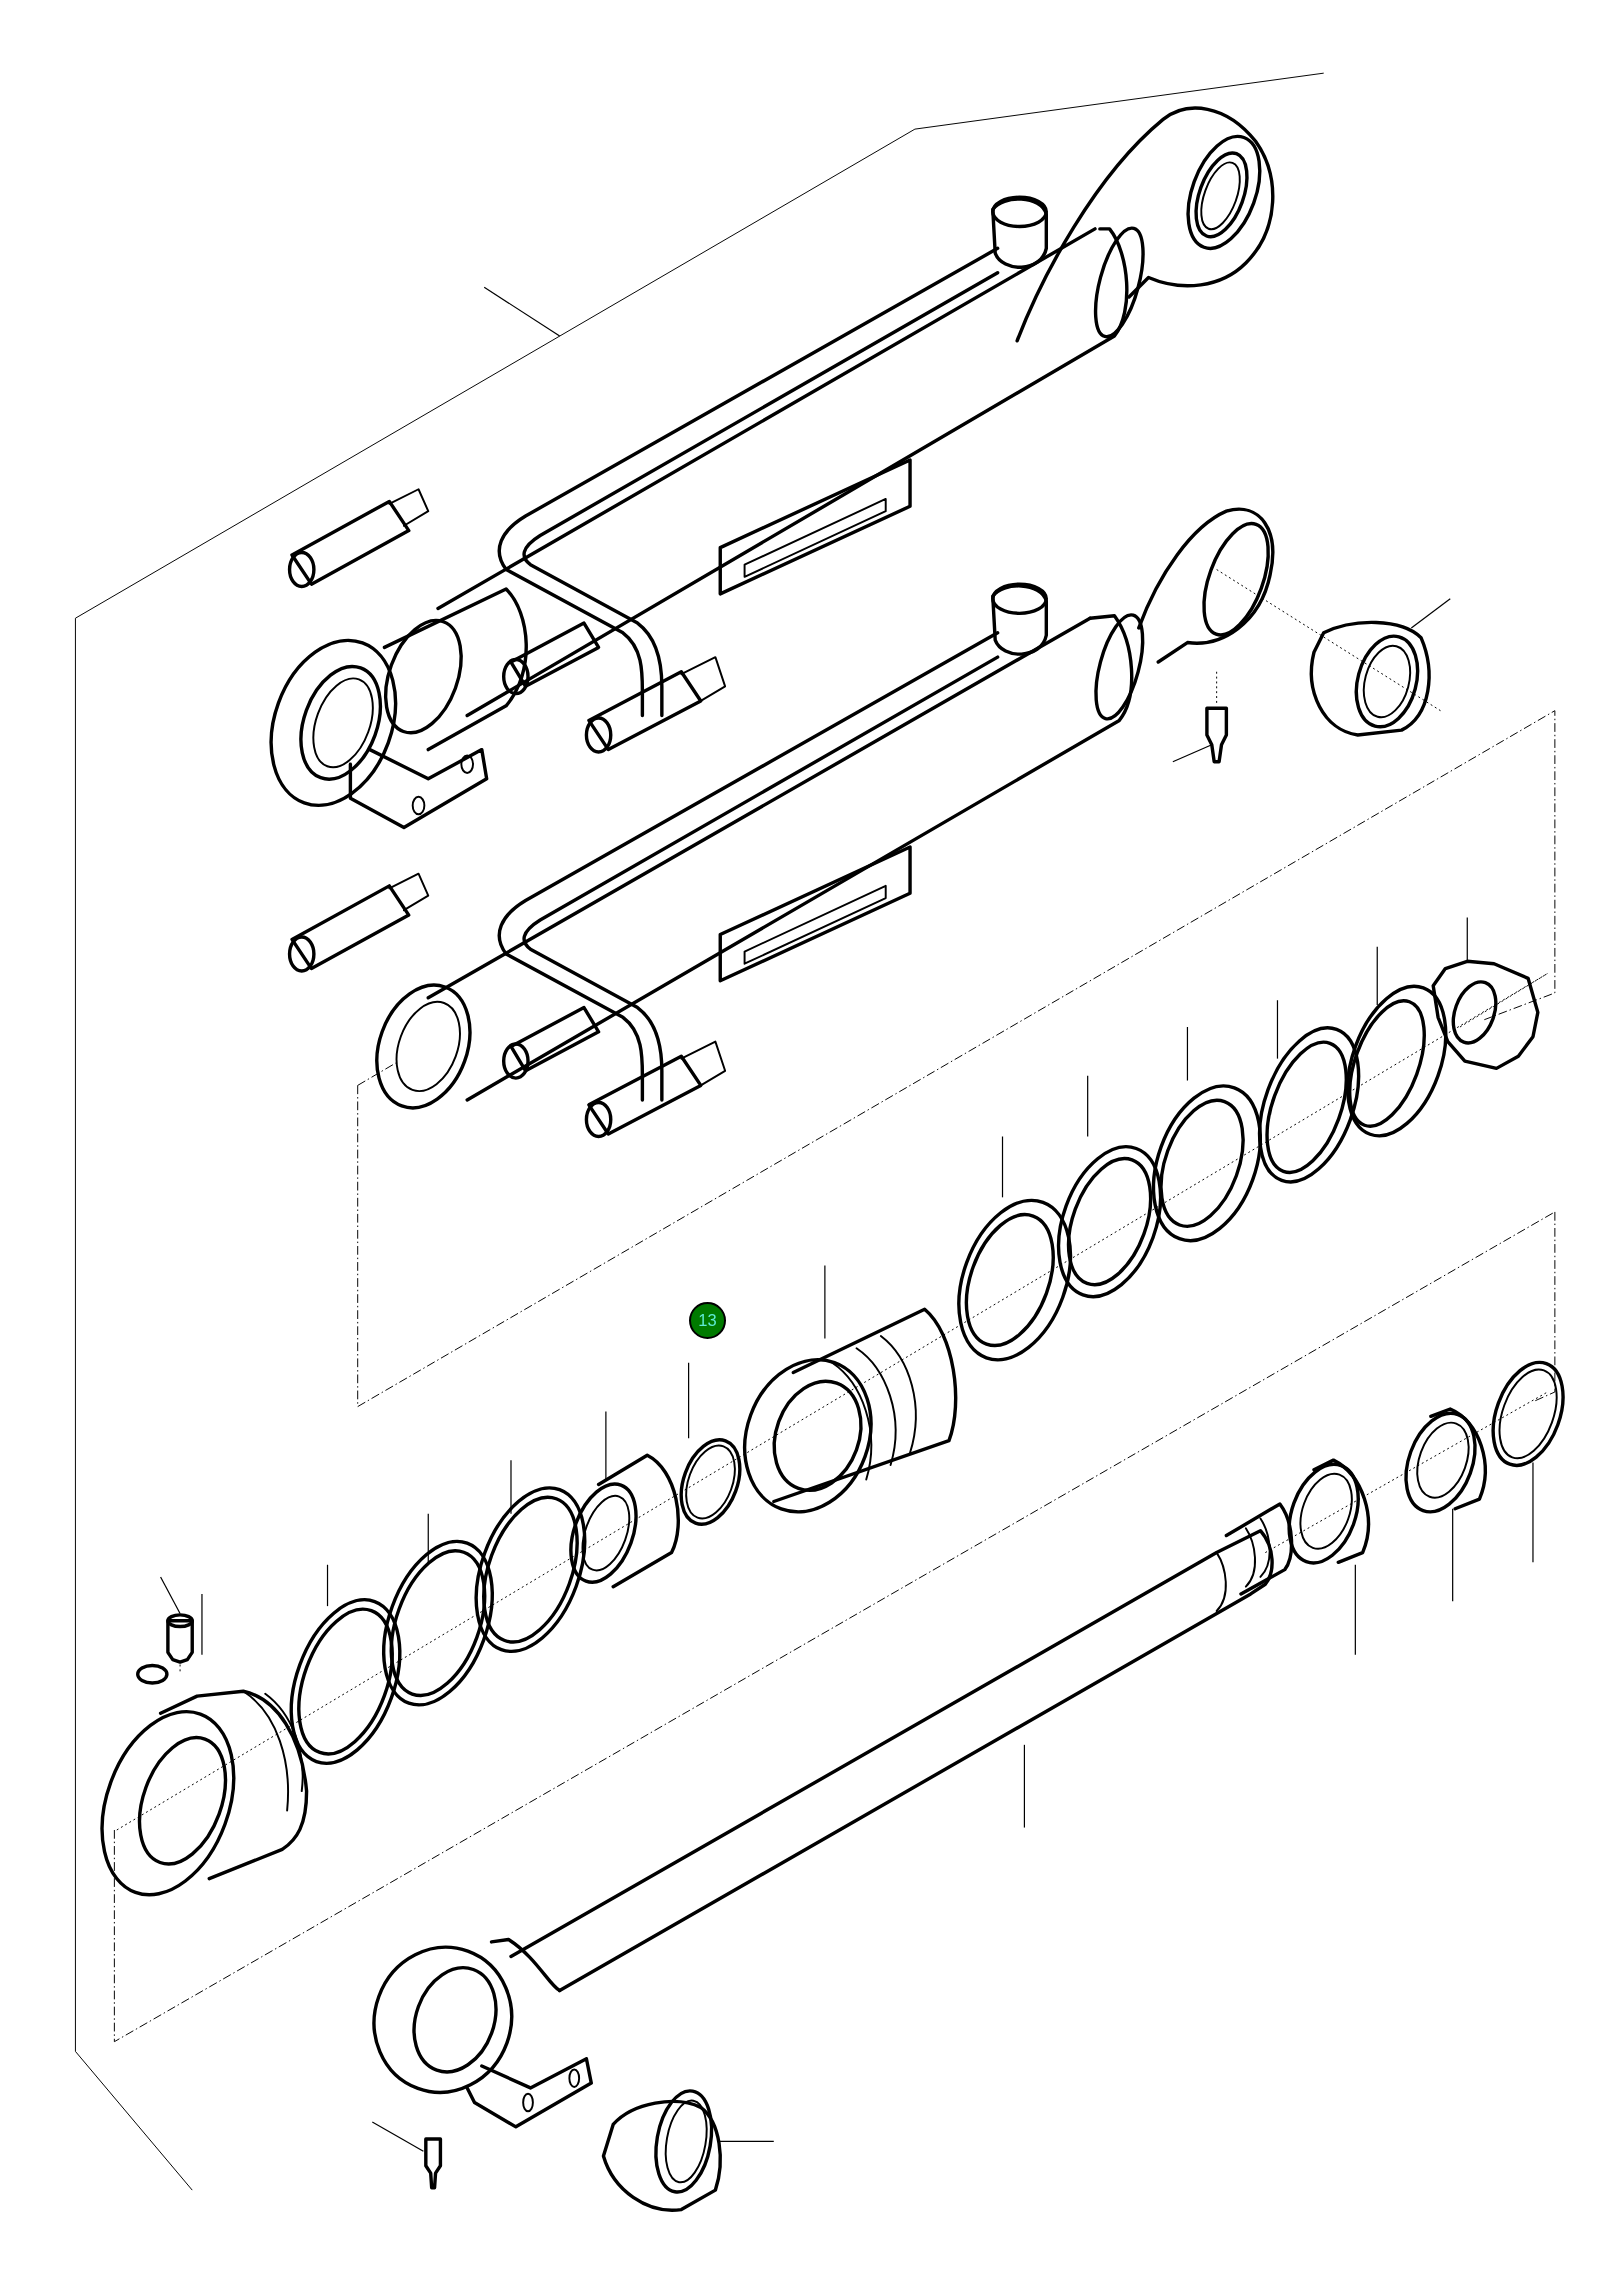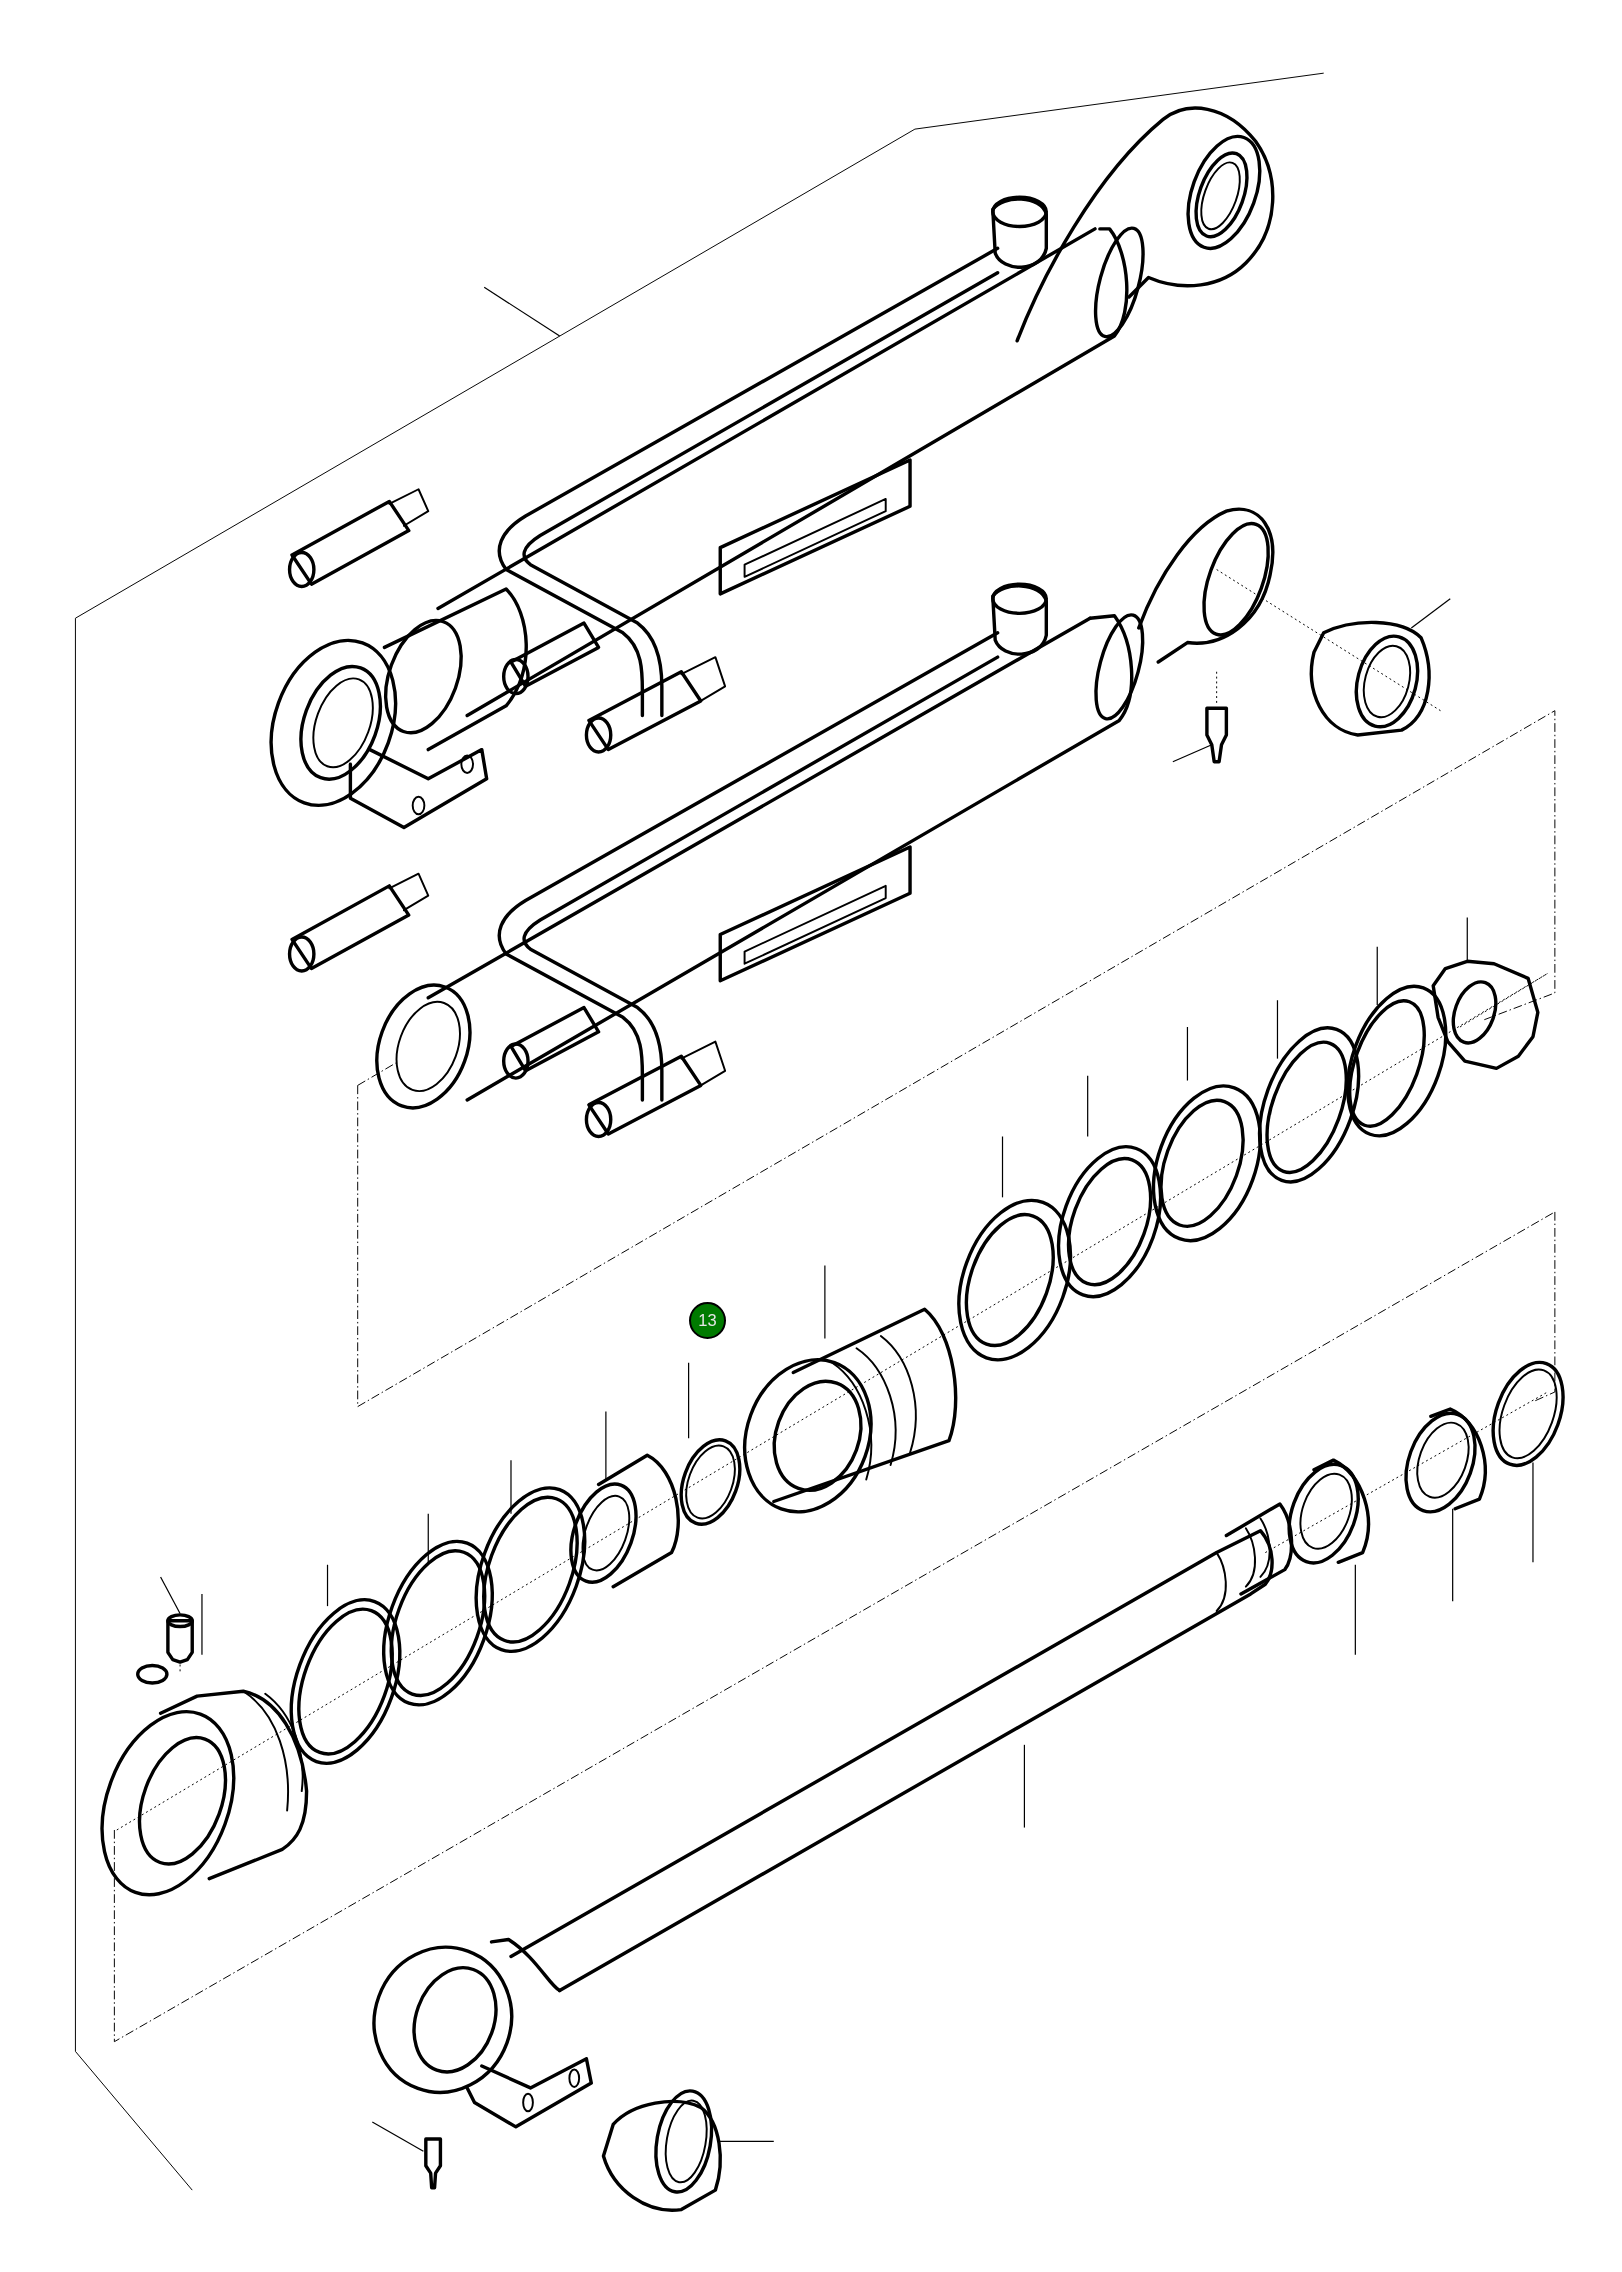--- a/index.html
+++ b/index.html
@@ -242,16 +242,16 @@
     <path class="thick" d="M875,4395 L905,4395 L905,4450 L895,4465 L893,4495 L887,4495 L885,4465 L875,4450 Z"></path>
     <line class="leader" x1="765" y1="4360" x2="870" y2="4420"></line>
   </g>
 
   <g>
     <line class="dot" x1="240" y1="3760" x2="3180" y2="2000"></line>
     <line class="dot" x1="2600" y1="3190" x2="3180" y2="2860"></line>
   </g>
 </svg>
 
-<div class="callout" id="callout-13" style="left: 689px; top: 1302px; background: rgb(0, 122, 0); color: #e5e5e5; border-color: rgb(0, 0, 0);">
+<div class="callout" id="callout-13" style="left: 689px; top: 1302px; background: rgb(0, 122, 0); color: #5eead4; border-color: rgb(0, 0, 0);">
   <span>13</span>
 </div>
 
 
 </body></html>

